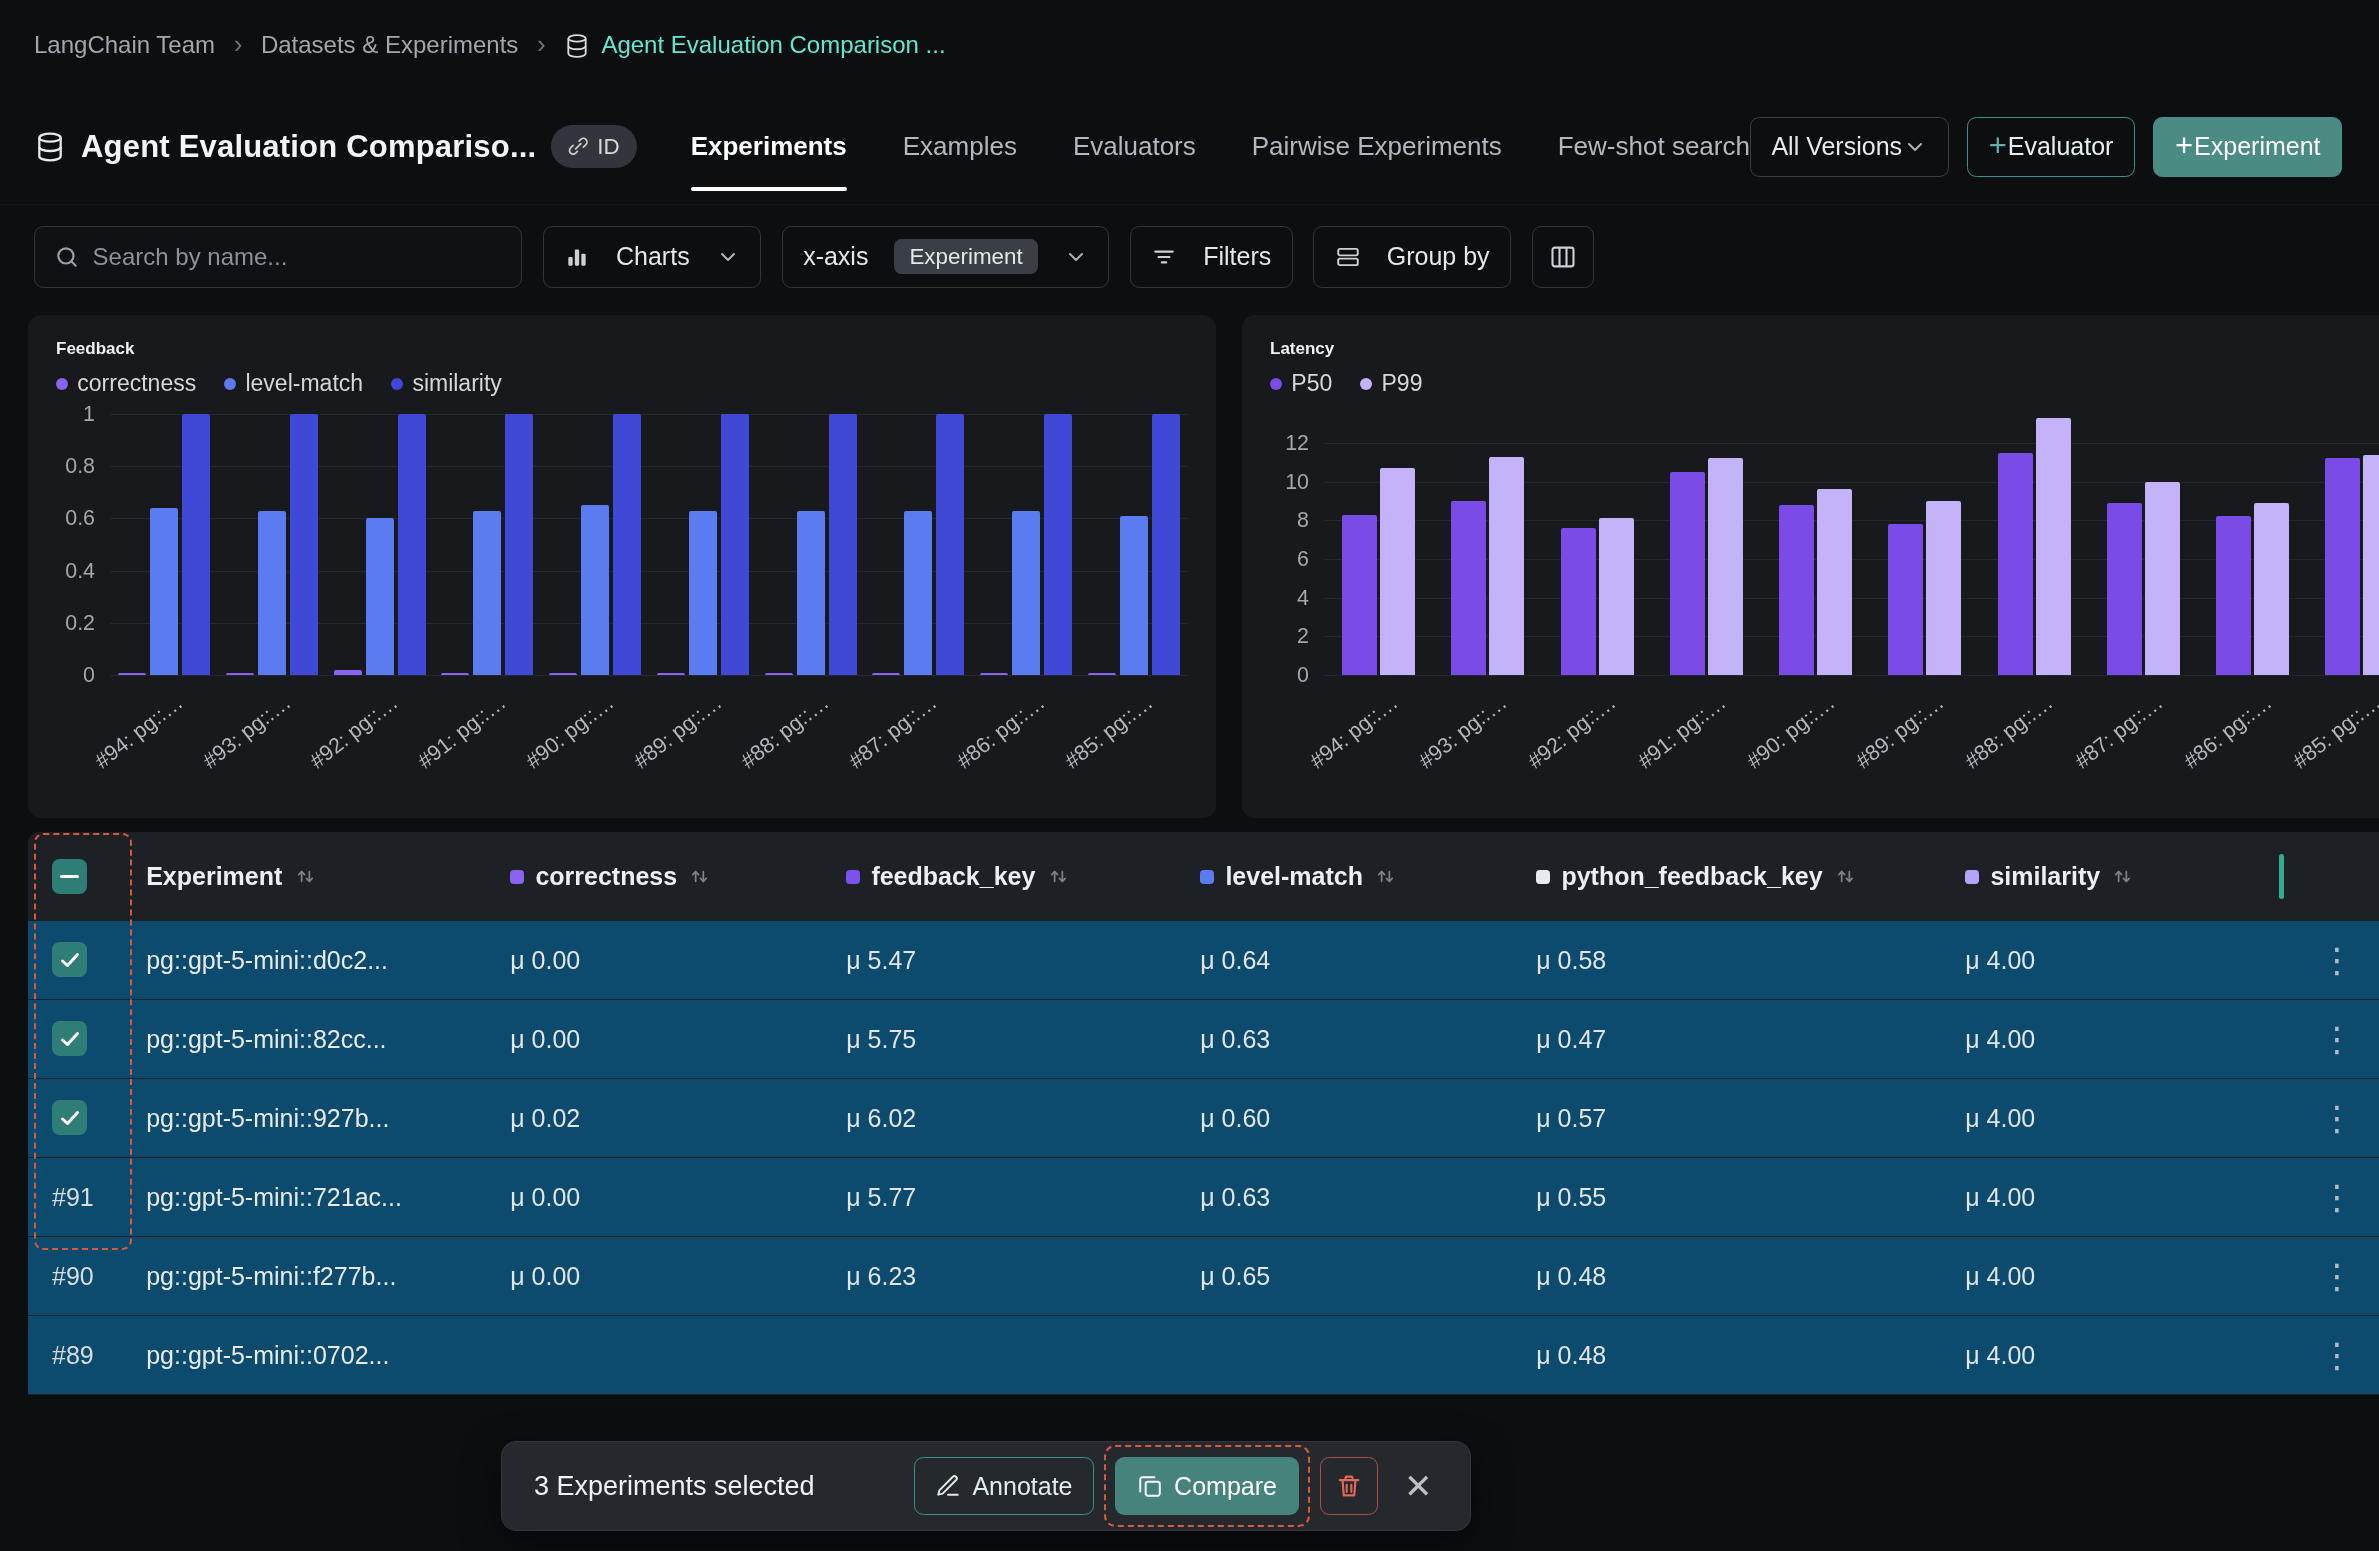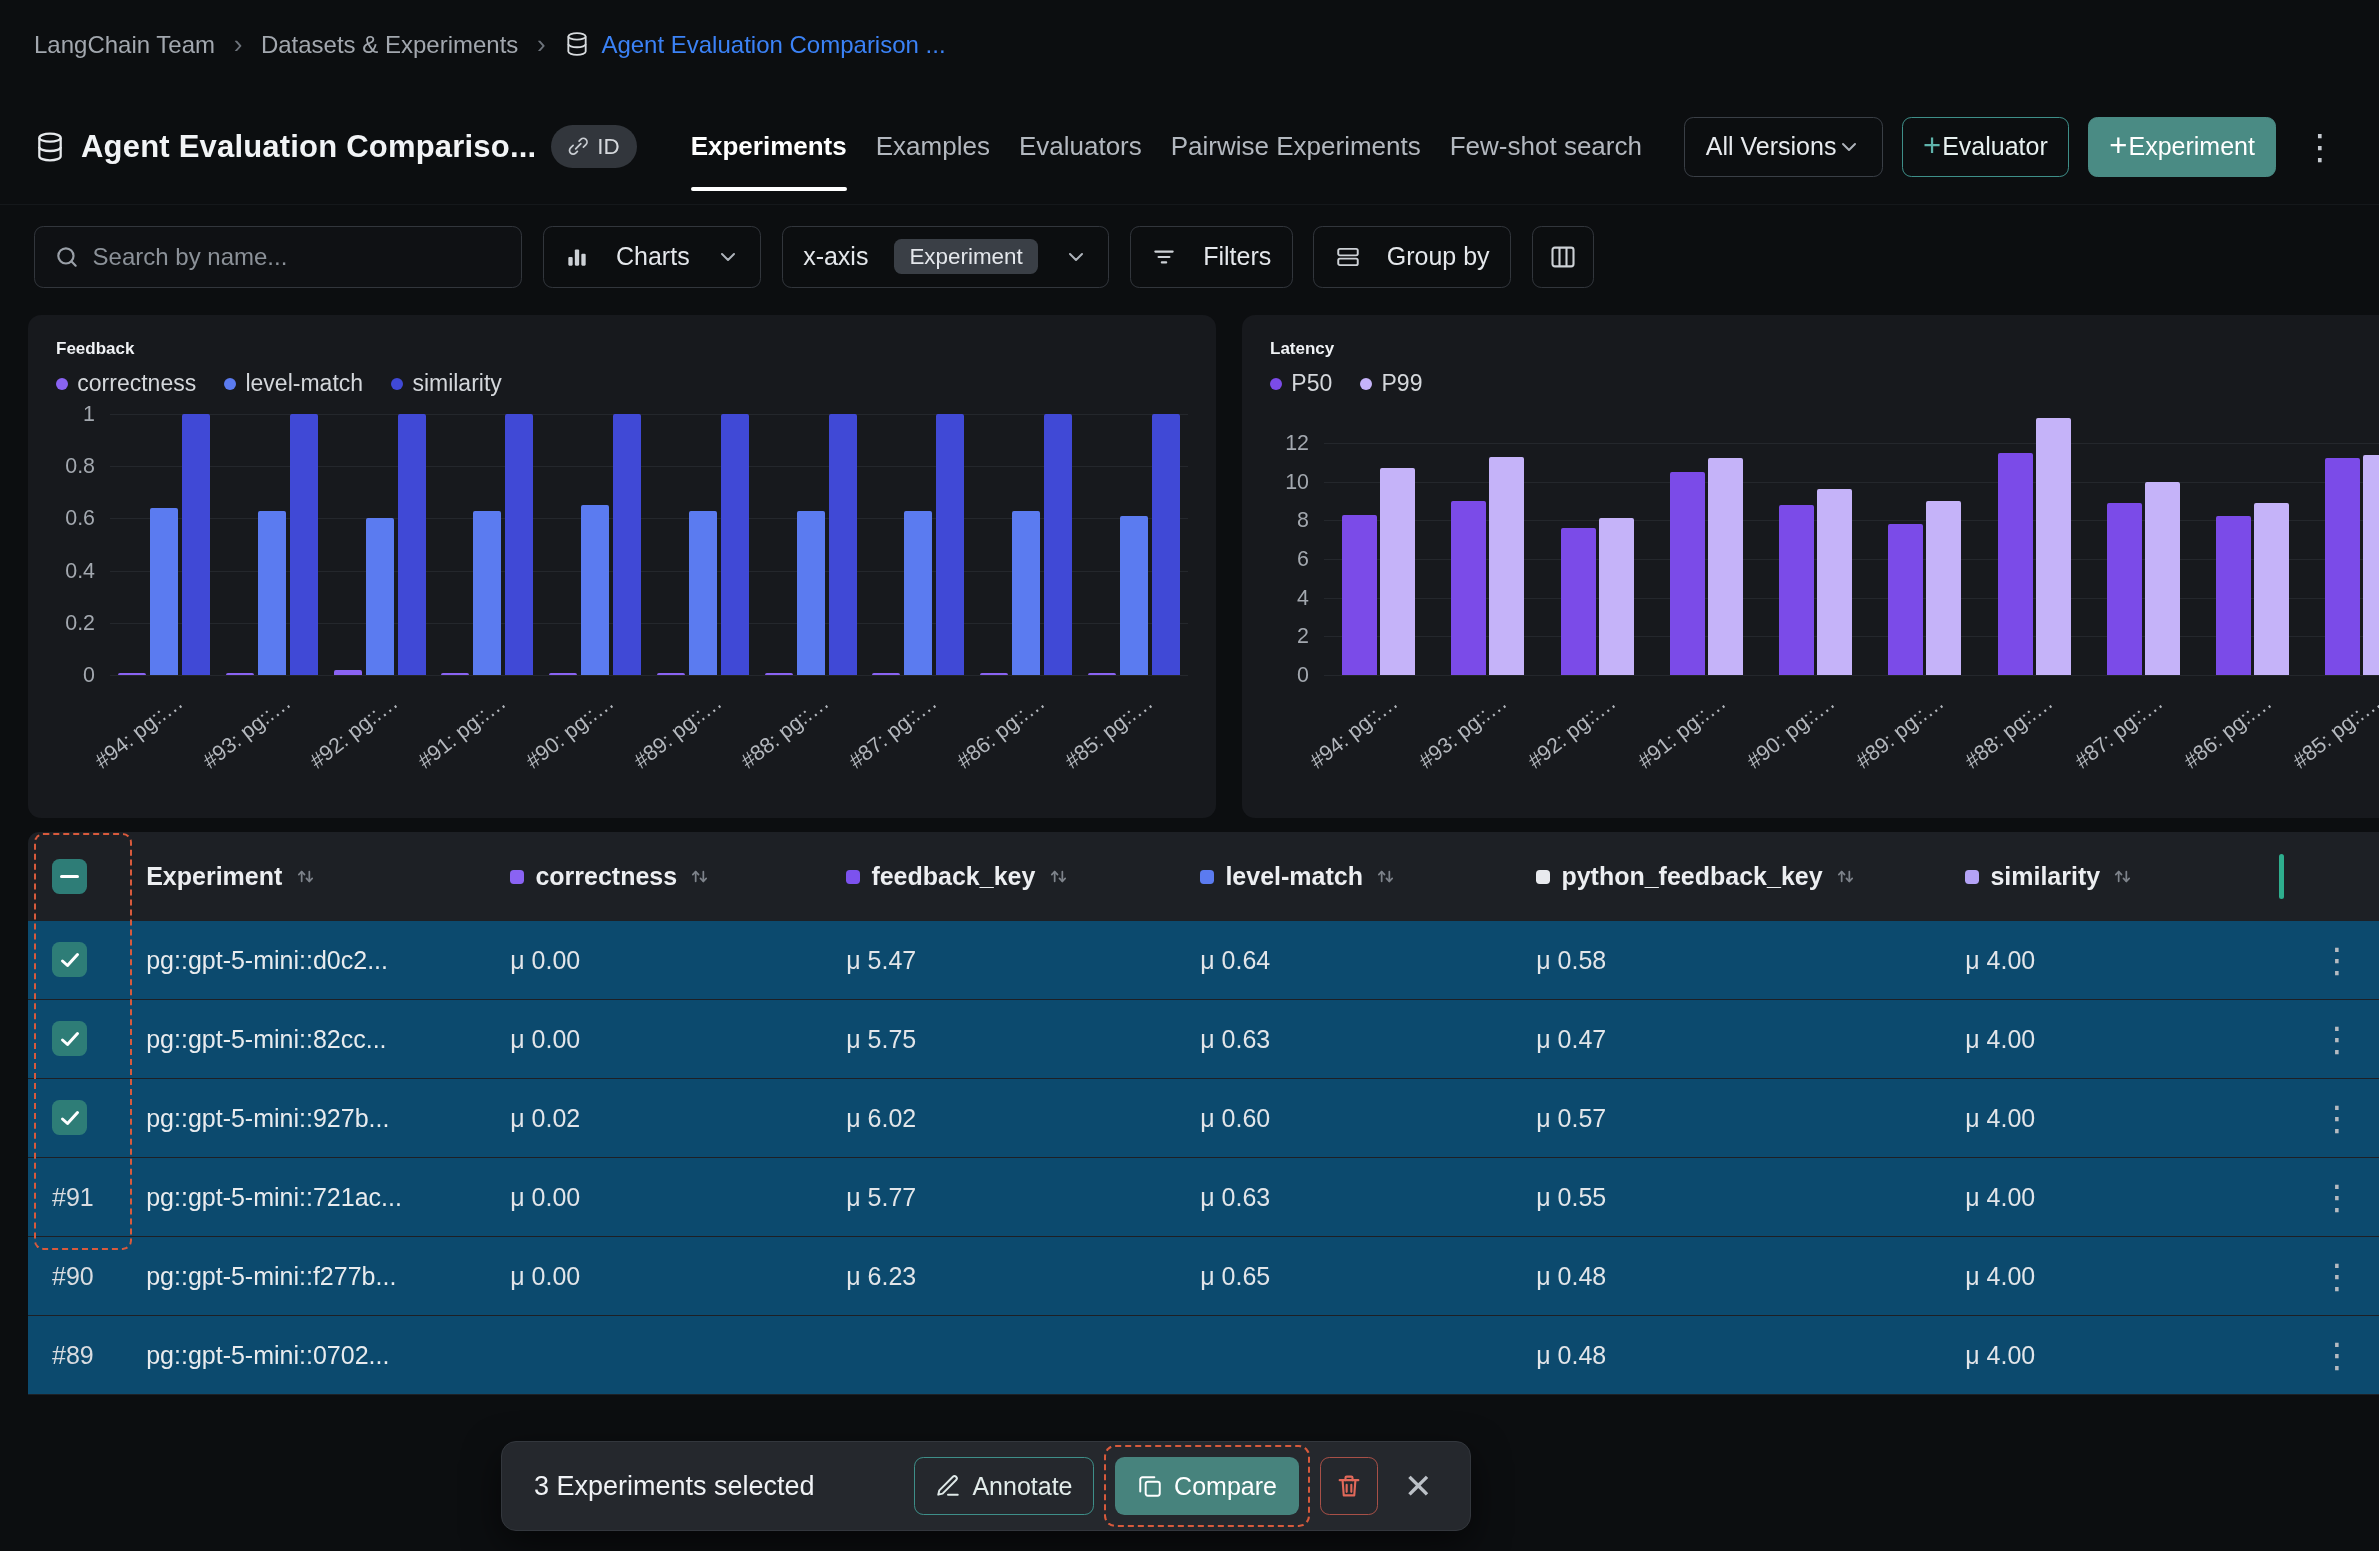--- a/index.html
+++ b/index.html
@@ -11,30 +11,30 @@
     font-family:"Liberation Sans","DejaVu Sans",sans-serif;
     font-size:25px;
   }
   svg { display:block; }
 
   
   .breadcrumb { position:absolute; top:0; left:0; right:0; height:89px;
     display:flex; align-items:center; gap:18.6px; padding:0 34px; font-size:24px; color:#a2a7ae; }
   .crumb { cursor:pointer; white-space:nowrap; }
   .crumb-sep { color:#6d737b; font-size:26px; }
-  .crumb-current { color:#3b82f6; display:flex; align-items:flex-start; gap:11.2px; cursor:pointer; }
+  .crumb-current { color:#5eead4; display:flex; align-items:flex-end; gap:11.2px; cursor:pointer; }
 
   
   .header { position:absolute; top:89px; left:0; right:0; height:116px;
     display:flex; align-items:stretch; padding:0 34px; border-bottom:0.9px solid #15181b; }
   .title-group { display:flex; align-items:center; gap:15px; }
   .page-title { font-size:31px; font-weight:700; color:#f2f4f6; letter-spacing:0.2px; white-space:nowrap; }
   .id-pill { display:inline-flex; align-items:center; gap:8.4px; height:43px; padding:0 17px;
     background:#32363c; border-radius:22.4px; font-size:22.4px; color:#d5d8dc; cursor:pointer; }
-  .tabs { display:flex; align-items:stretch; gap:29px; margin-left:54px; }
+  .tabs { display:flex; align-items:stretch; gap:56px; margin-left:54px; }
   .tab { display:flex; align-items:center; position:relative; font-size:26px; color:#b3b8bf; cursor:pointer; white-space:nowrap; }
   .tab.active { color:#ffffff; font-weight:600; }
   .tab.active::after { content:''; position:absolute; left:0; right:0; bottom:13px; height:3.7px; background:#fff; border-radius:1.9px; }
   .header-actions { margin-left:auto; display:flex; align-items:center; gap:18.6px; }
   .btn { display:inline-flex; align-items:center; gap:1px; height:60px; padding:0 20.5px;
     background:transparent; border:0.9px solid #3a3f46; border-radius:9.3px;
     color:#e7eaee; font-size:25px; font-family:inherit; cursor:pointer; white-space:nowrap; }
   .btn .plus { font-size:31px; line-height:1; margin-top:-2.8px; }
   .btn-teal-outline { border-color:#3e8f89; color:#e7f0ef; }
   .btn-teal-outline .plus { color:#5fb3ab; }

